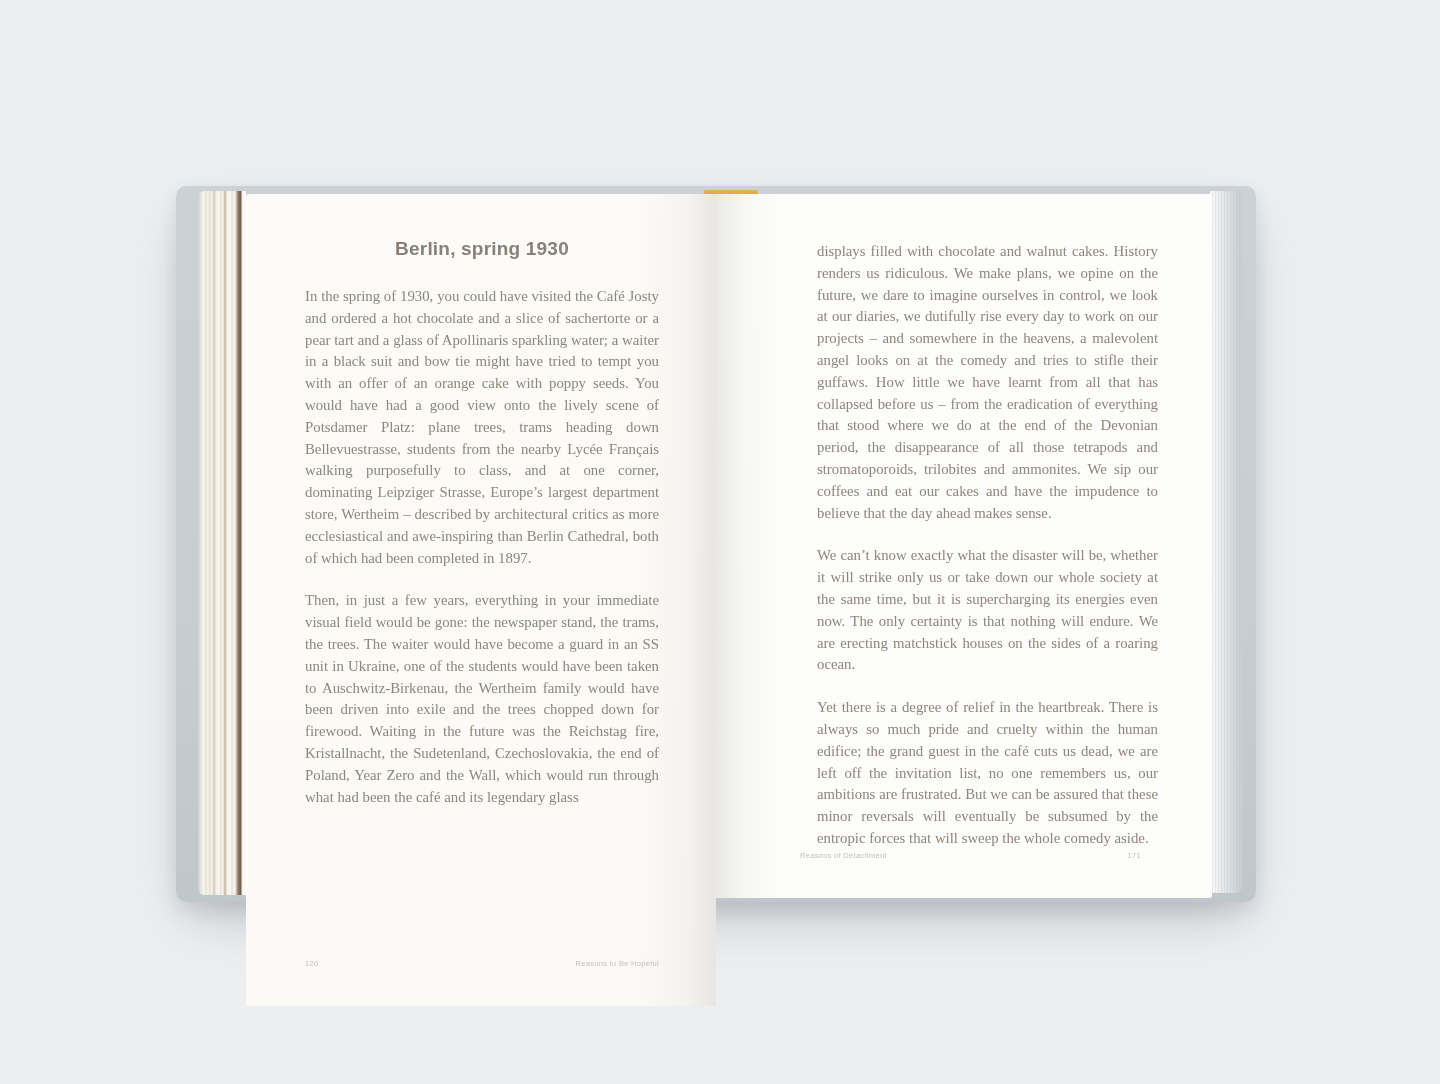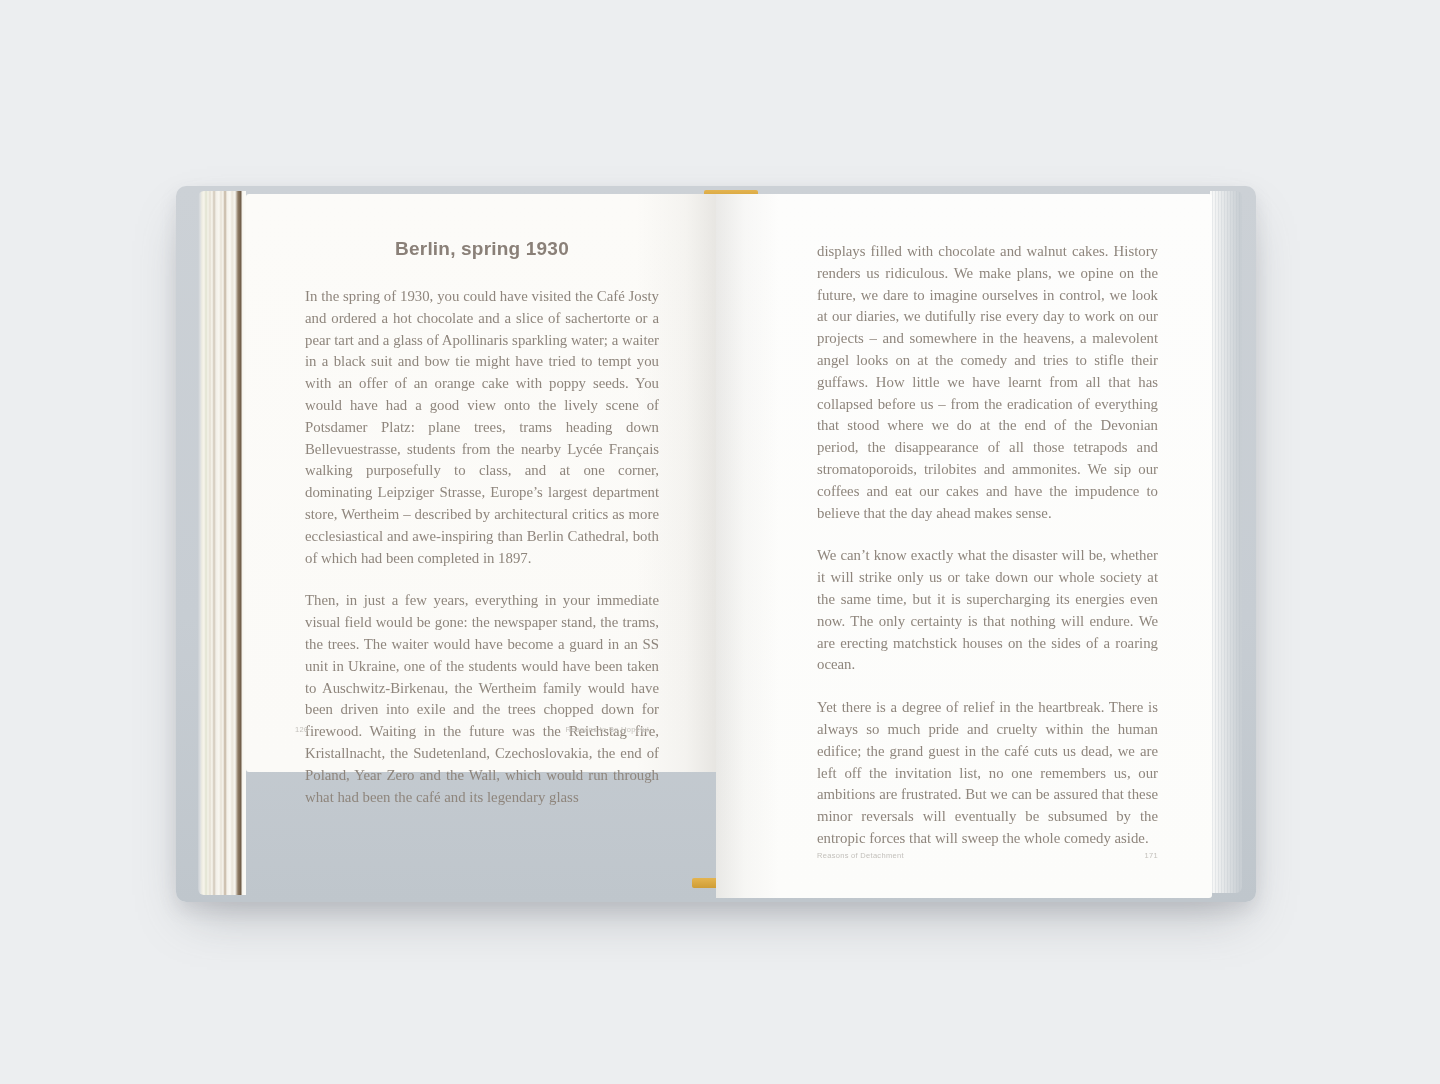--- a/index.html
+++ b/index.html
@@ -46,21 +46,21 @@
   .headband {
     position: absolute; left: 528px; width: 54px; height: 10px;
     background: linear-gradient(180deg, #e4b450 0%, #cf9d35 100%);
     border-radius: 2px;
   }
   .hb-top { top: 4px; }
   .hb-bottom { top: 692px; left: 516px; width: 78px; }
 
   
   .page {
-    position: absolute; top: 8px; height: 578px;
+    position: absolute; top: 8px; height: 812px;
     background: #fcfbf9;
   }
   .page-left {
     left: 70px; width: 470px;
     border-radius: 3px 0 0 3px;
     background: linear-gradient(180deg, #fcfbf8 0%, #fbfaf7 100%);
   }
   .page-left::after {
     content: ""; position: absolute; top: 0; right: 0; bottom: 0; width: 80px;
     background: linear-gradient(to right, rgba(110,104,94,0) 0%,
@@ -96,22 +96,22 @@
   .body-text p { margin: 0 0 21px 0; }
   .body-text p:last-child { margin-bottom: 0; }
 
   .page-footer {
     position: absolute; bottom: 38px;
     display: flex; justify-content: space-between; align-items: baseline;
     font-family: "Liberation Sans", sans-serif;
     font-size: 7.5px; letter-spacing: 0.3px;
     color: #c3c0bb;
   }
-  .page-left .page-footer { left: 49px; width: 354px; text-align: right; }
-  .page-right .page-footer { left: 101px; width: 341px; }
+  .page-left .page-footer { left: 59px; width: 354px; text-align: right; }
+  .page-right .page-footer { left: 84px; width: 341px; }
 </style>
 </head>
 <body>
 
 <div class="scene">
   <div class="book">
     <div class="cover"></div>
     <div class="headband hb-top"></div>
     <div class="headband hb-bottom"></div>
     <div class="edges-left"></div>

